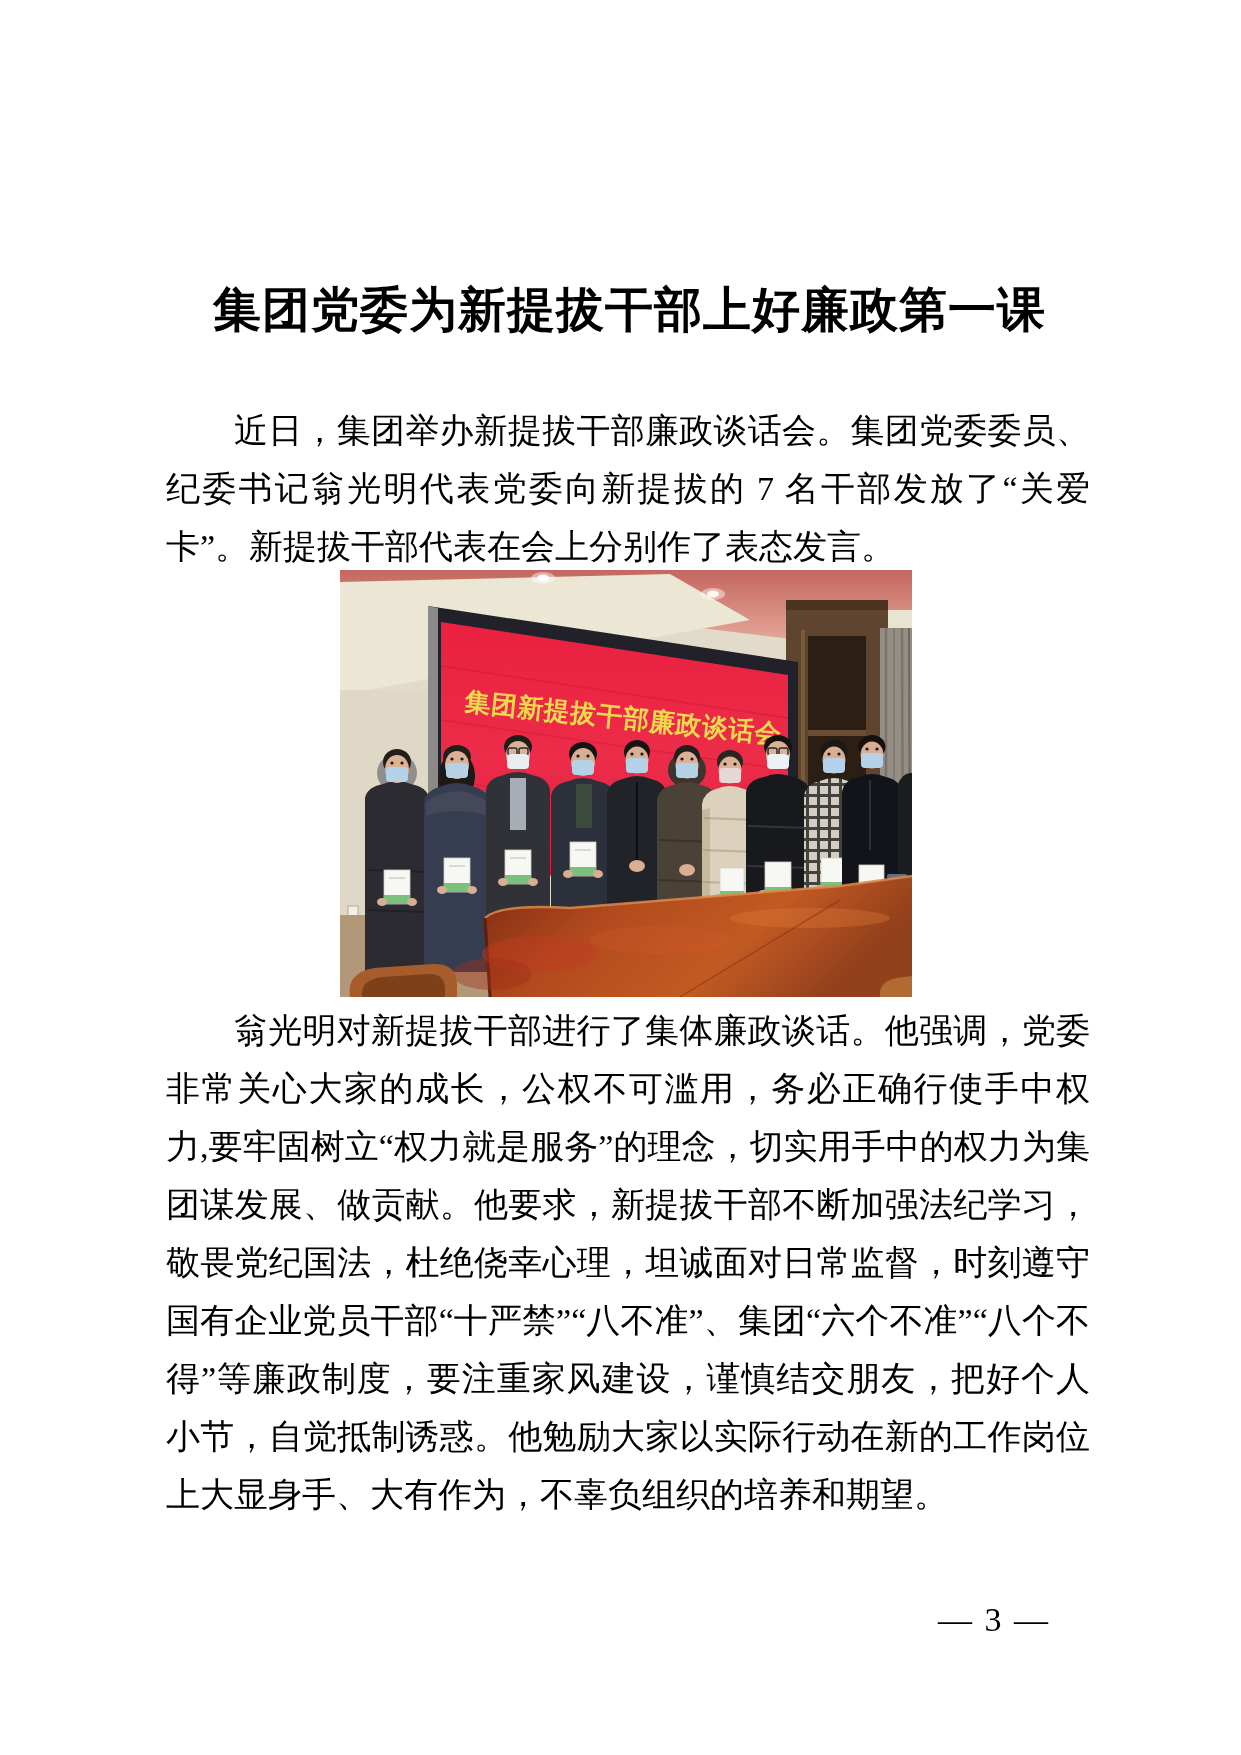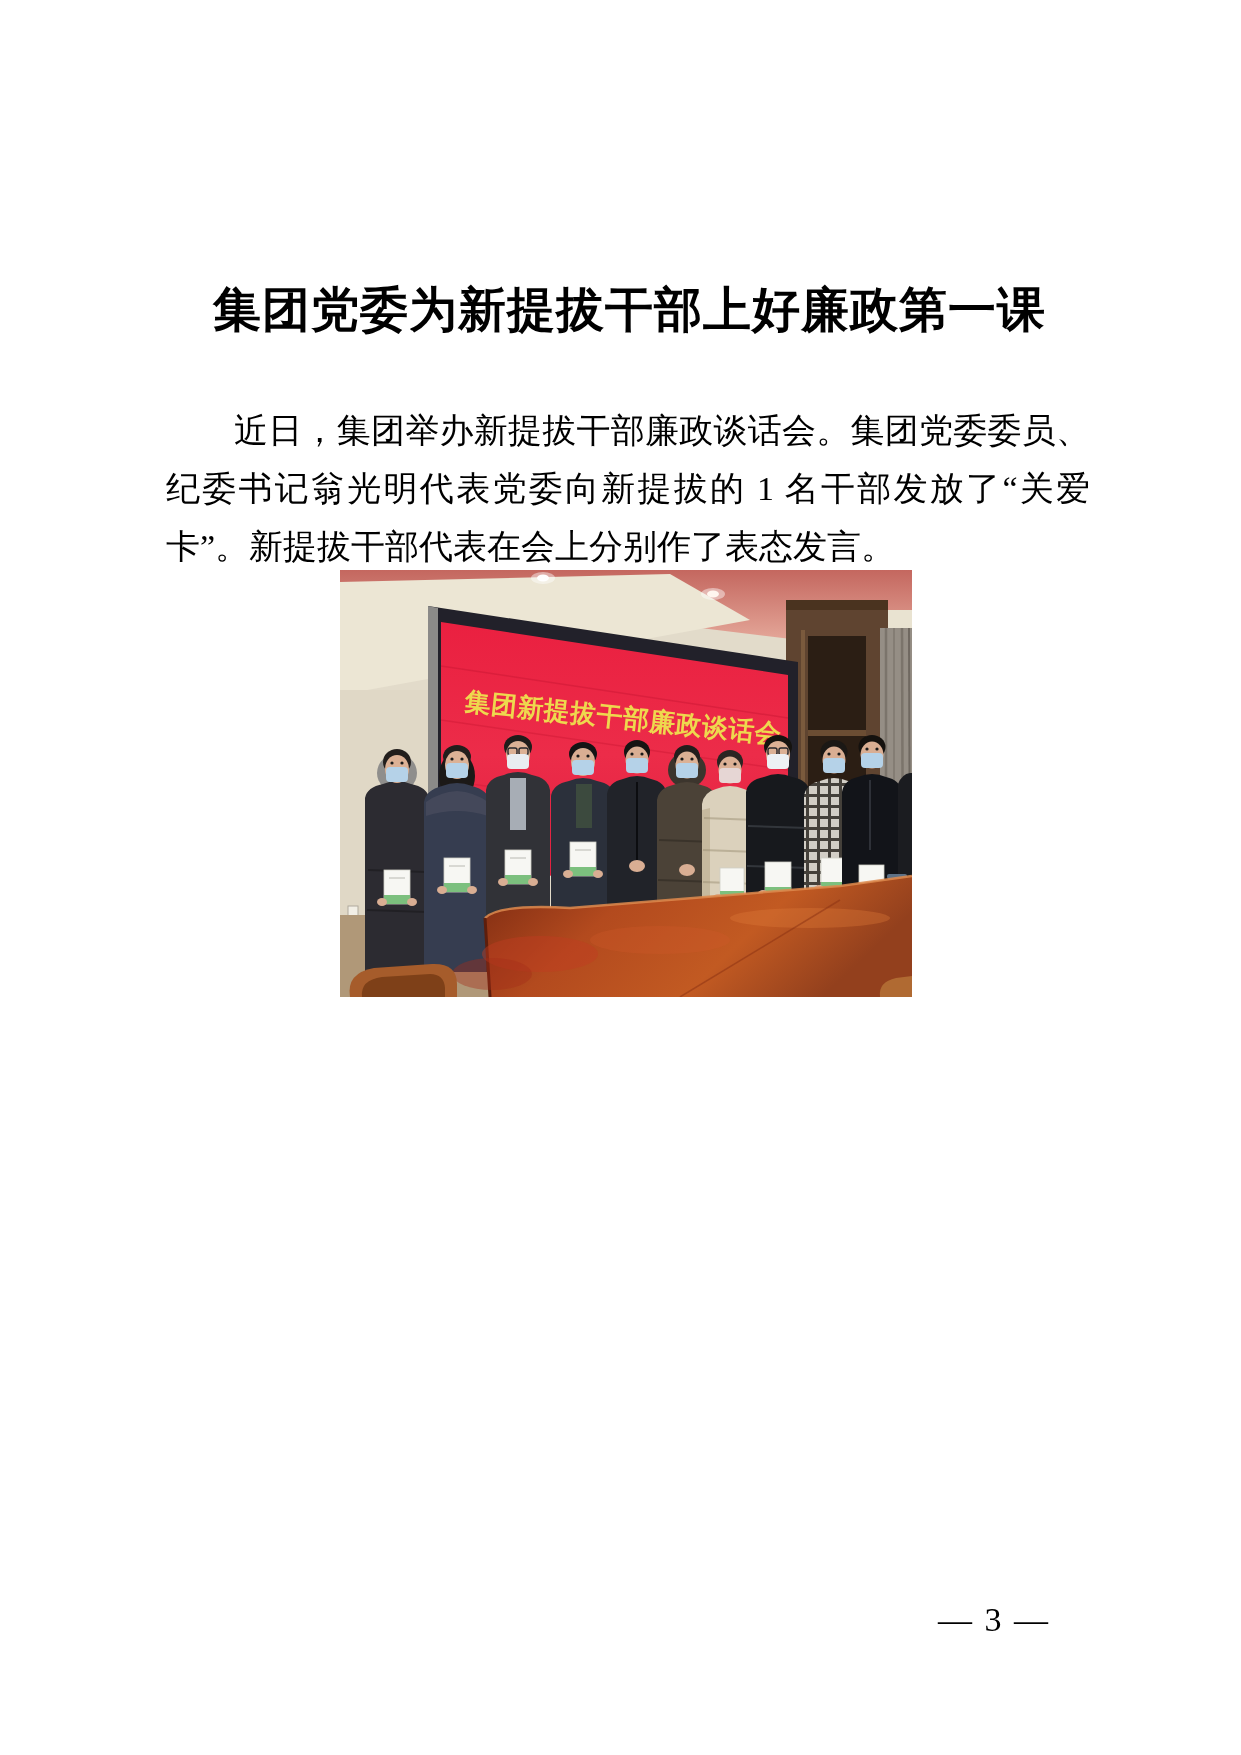--- a/index.html
+++ b/index.html
@@ -51,21 +51,21 @@
   }
   svg text{font-family:"Liberation Sans", sans-serif;}
 </style>
 </head>
 <body>
 
 <div class="page">
 
   <h1 class="doc-title">集团党委为新提拔干部上好廉政第一课</h1>
 
-  <p class="body-par par-1">近日，集团举办新提拔干部廉政谈话会。集团党委委员、纪委书记翁光明代表党委向新提拔的 1 名干部发放了“关爱卡”。新提拔干部代表在会上分别作了表态发言。</p>
+  <p class="body-par par-1">近日，集团举办新提拔干部廉政谈话会。集团党委委员、纪委书记翁光明代表党委向新提拔的 7 名干部发放了“关爱卡”。新提拔干部代表在会上分别作了表态发言。</p>
 
   <figure class="photo-fig">
     <svg width="572" height="427" viewBox="0 0 572 427">
       <defs>
         <linearGradient id="ceilGrad" x1="0" y1="0" x2="0" y2="1">
           <stop offset="0" stop-color="#c4675f"></stop>
           <stop offset="1" stop-color="#e5a89a"></stop>
         </linearGradient>
         <linearGradient id="screenGrad" x1="0" y1="0" x2="0" y2="1">
           <stop offset="0" stop-color="#ea2040"></stop>
@@ -321,16 +321,17 @@
       <g>
         <path d="M10,427 Q6,403 34,398 L92,394 Q117,393 117,414 L117,427 Z" fill="#a65c2b"></path>
         <path d="M22,427 Q20,410 42,407 L90,404 Q104,404 105,418 L105,427 Z" fill="#7e4018"></path>
       </g>
       <g>
         <path d="M540,427 Q538,412 556,408 L572,406 L572,427 Z" fill="#b06a32"></path>
       </g>
     </svg>
   </figure>
 
+  <p class="body-par par-2">翁光明对新提拔干部进行了集体廉政谈话。他强调，党委非常关心大家的成长，公权不可滥用，务必正确行使手中权力,要牢固树立“权力就是服务”的理念，切实用手中的权力为集团谋发展、做贡献。他要求，新提拔干部不断加强法纪学习，敬畏党纪国法，杜绝侥幸心理，坦诚面对日常监督，时刻遵守国有企业党员干部“十严禁”“八不准”、集团“六个不准”“八个不得”等廉政制度，要注重家风建设，谨慎结交朋友，把好个人小节，自觉抵制诱惑。他勉励大家以实际行动在新的工作岗位上大显身手、大有作为，不辜负组织的培养和期望。</p>
 
   <div class="page-num">— 3 —</div>
 
 </div>
 
 </body></html>

